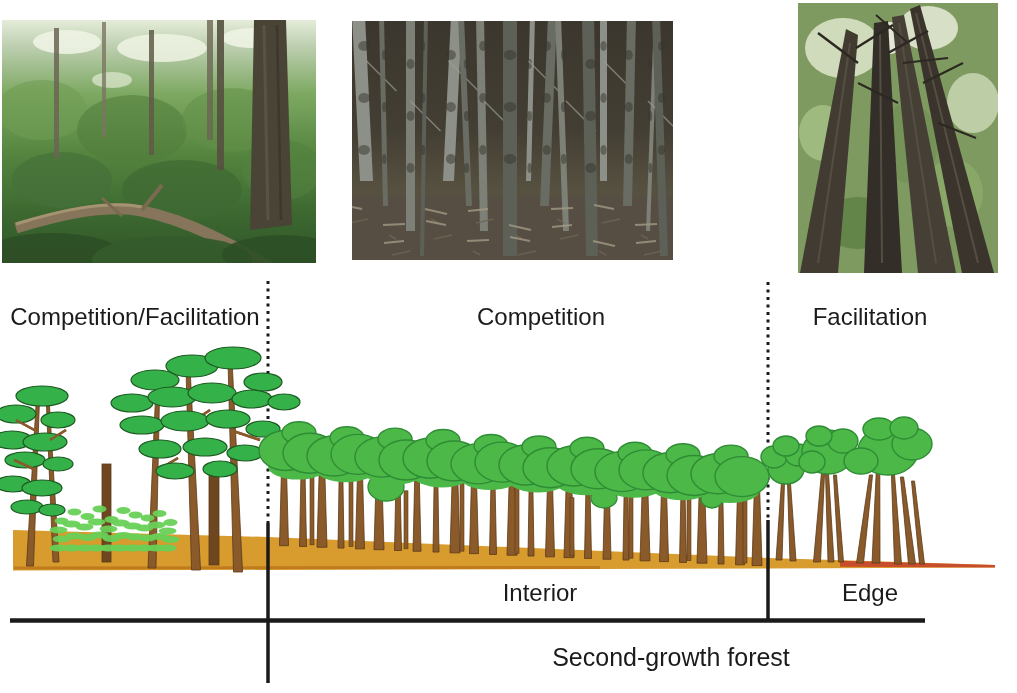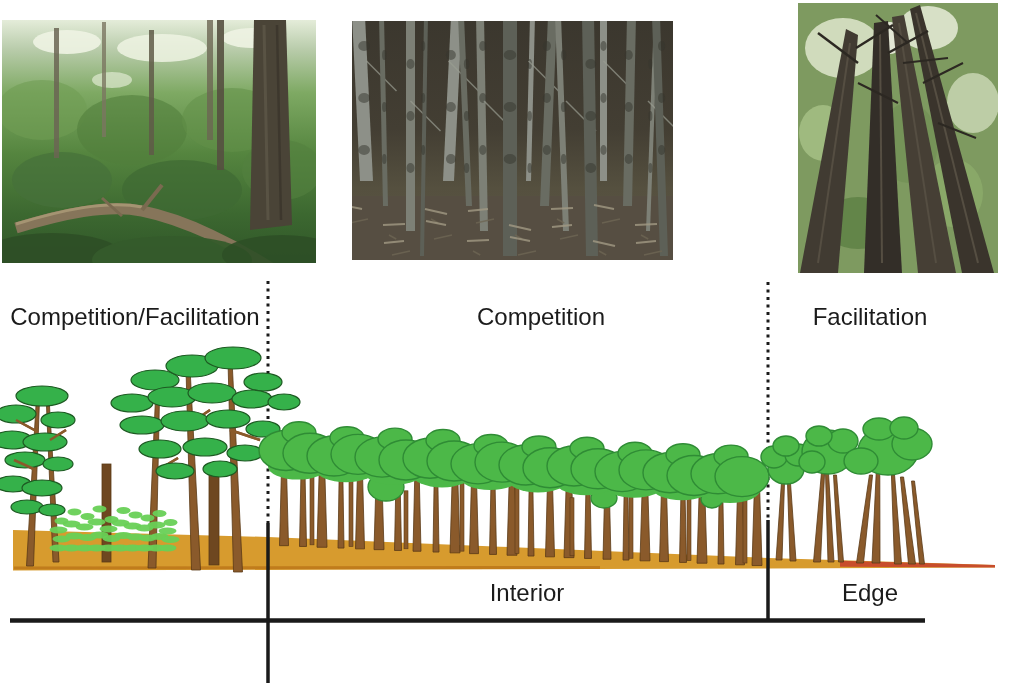--- a/index.html
+++ b/index.html
@@ -430,15 +430,16 @@
       <g>
         <line x1="268" y1="523" x2="268" y2="683" stroke="#1a1a1a" stroke-width="3.5"></line>
         <line x1="768" y1="520" x2="768" y2="620" stroke="#1a1a1a" stroke-width="3.5"></line>
         <line x1="10" y1="620.5" x2="925" y2="620.5" stroke="#1a1a1a" stroke-width="4.5"></line>
       </g>
     </svg>
 
   <div class="lbl" style="left:135px;top:304px">Competition/Facilitation</div>
   <div class="lbl" style="left:541px;top:304px">Competition</div>
   <div class="lbl" style="left:870px;top:304px">Facilitation</div>
-  <div class="lbl" style="left:527px;top:580px">Interior</div>
+  <div class="lbl" style="left:540px;top:580px">Interior</div>
   <div class="lbl" style="left:870px;top:580px">Edge</div>
+  <div class="lbl lbl-bottom" style="left:671px;top:644px">Second-growth forest</div>
 </div>
 
 </body></html>

